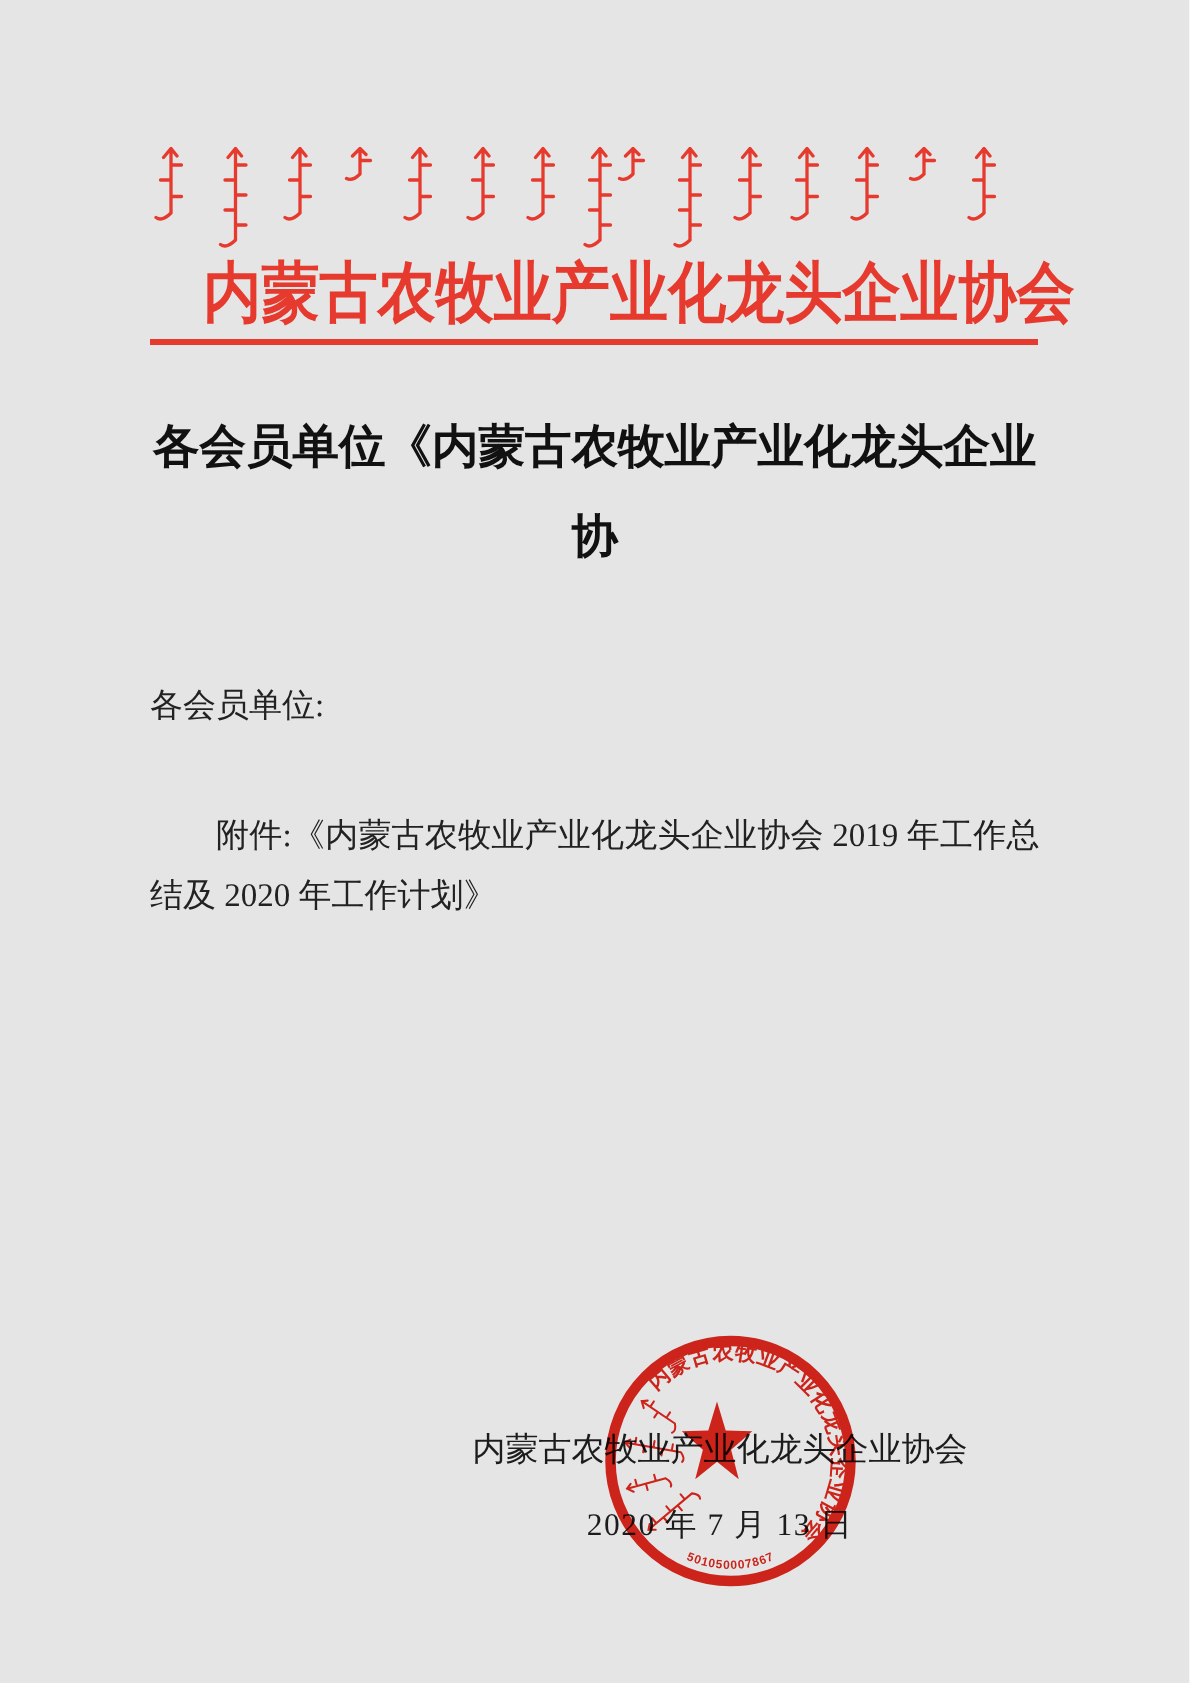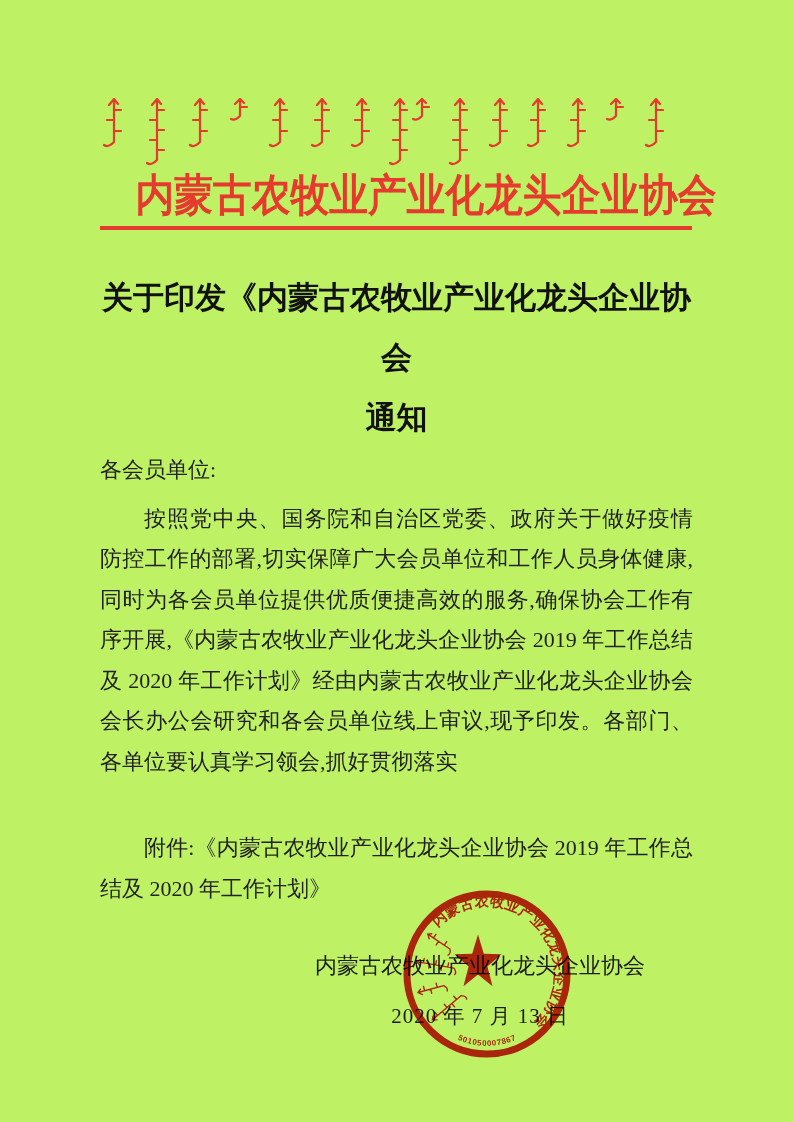--- a/index.html
+++ b/index.html
@@ -1,20 +1,20 @@
 <!DOCTYPE html>
 <html><head>
 <meta charset="utf-8">
 <style>
   html, body { margin: 0; padding: 0; background: #ffffff; }
   .page {
     position: relative;
     width: 793px;
     height: 1122px;
-    background: #bef264;
+    background: #e5e5e5;
     font-family: "Liberation Serif", "DejaVu Serif", serif;
     color: #1c1c1c;
     overflow: hidden;
   }
 
   
   .masthead { position: absolute; left: 100px; top: 98px; width: 593px; }
   .mongolian-svg { display: block; margin: 0 auto; color: #e63a2e; }
   .org-name {
     margin-top: 4px;
@@ -99,27 +99,25 @@
       <use href="#mg-m" x="438"></use>
       <use href="#mg-m" x="478"></use>
       <use href="#mg-s" x="516"></use>
       <use href="#mg-m" x="556"></use>
     </svg>
     <div class="org-name">内蒙古农牧业产业化龙头企业协会</div>
   </header>
   <div class="red-rule"></div>
 
   <h1 class="notice-title">
-    <div>关于印发《内蒙古农牧业产业化龙头企业协会</div>
-    <div>通知</div>
+    <div>各会员单位《内蒙古农牧业产业化龙头企业协</div>
   </h1>
 
   <main class="body-text">
     <p class="salutation">各会员单位:</p>
-    <p class="para">按照党中央、国务院和自治区党委、政府关于做好疫情防控工作的部署,切实保障广大会员单位和工作人员身体健康,同时为各会员单位提供优质便捷高效的服务,确保协会工作有序开展,《内蒙古农牧业产业化龙头企业协会 2019 年工作总结及 2020 年工作计划》经由内蒙古农牧业产业化龙头企业协会会长办公会研究和各会员单位线上审议,现予印发。各部门、各单位要认真学习领会,抓好贯彻落实</p>
     <p class="para attachment">附件:《内蒙古农牧业产业化龙头企业协会 2019 年工作总结及 2020 年工作计划》</p>
   </main>
 
   <div class="signature-block">
     <div class="sig-name">内蒙古农牧业产业化龙头企业协会</div>
     <div class="sig-date">2020 年 7 月 13 日</div>
   </div>
 
   <svg class="seal" viewBox="-93 -93 186 186" aria-hidden="true">
     <circle cx="0" cy="0" r="80" fill="none" stroke="currentColor" stroke-width="7"></circle>

